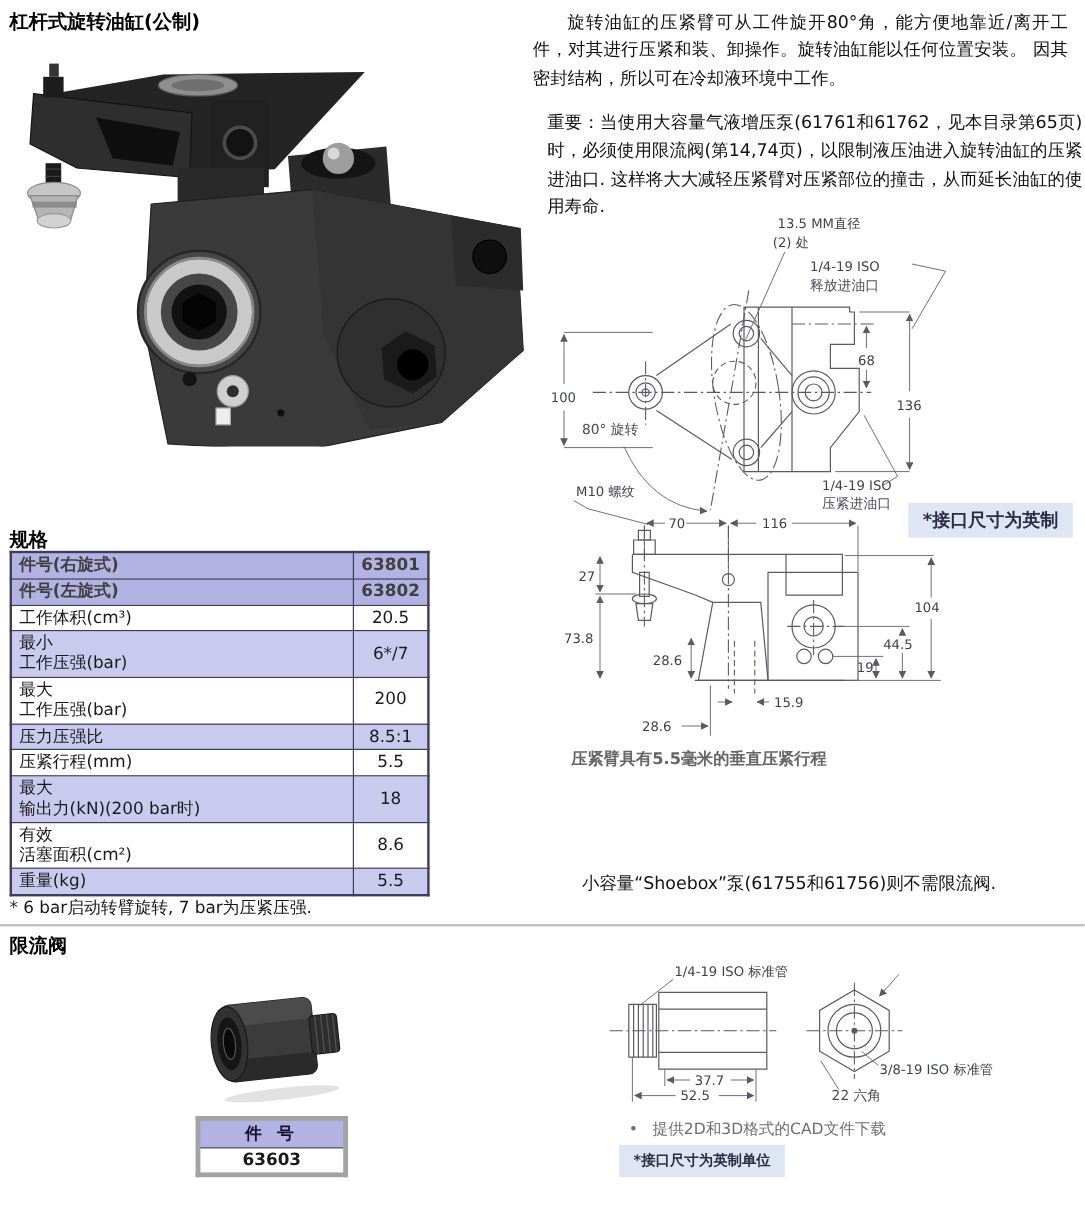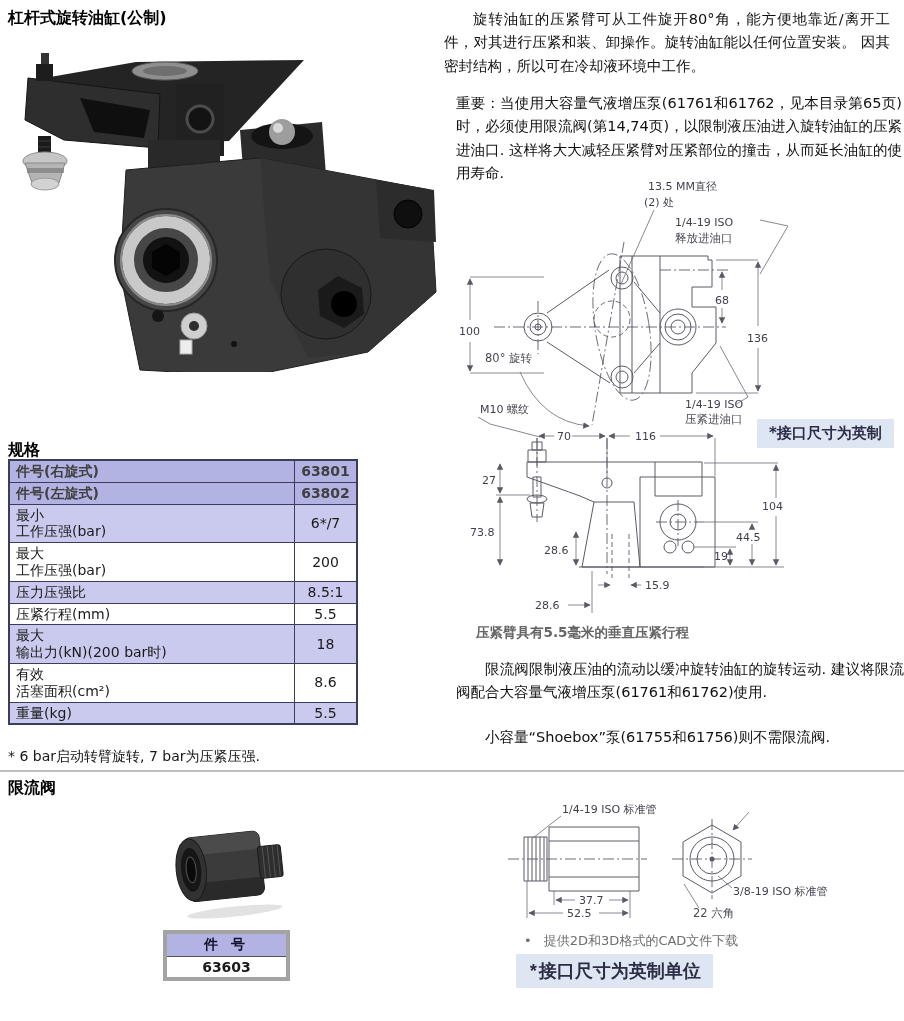--- a/index.html
+++ b/index.html
@@ -98,20 +98,24 @@
   <table class="spec abs" style="left:8px;top:459px;">
     <tbody>
         <tr class="hdr">
       <td class="lbl">件号(右旋式)</td>
       <td class="val">63801</td>
         </tr>
     <tr class="hdr">
       <td class="lbl">件号(左旋式)</td>
       <td class="val">63802</td>
         </tr>
+    <tr>
+      <td class="lbl">工作体积(cm³)</td>
+      <td class="val">20.5</td>
+        </tr>
     <tr class="alt">
       <td class="lbl">最小
 工作压强(bar)</td>
       <td class="val">6*/7</td>
         </tr>
     <tr>
       <td class="lbl">最大
 工作压强(bar)</td>
       <td class="val">200</td>
         </tr>
@@ -281,21 +285,20 @@
       <line class="thin" x1="236" y1="371" x2="278" y2="371"></line>
       <line class="thin" x1="272" y1="373" x2="272" y2="389" marker-start="url(#ar)" marker-end="url(#ar)"></line>
       <text x="256" y="384">19</text>
     </g>
   </svg>
 
   <div class="abs notebox" style="left:757px;top:419px;">*接口尺寸为英制</div>
 
   <div class="abs caption" style="left:476px;top:624px;">压紧臂具有5.5毫米的垂直压紧行程</div>
 
-  <div class="abs para indent" style="left:456px;top:658px;width:448px;">限流阀限制液压油的流动以缓冲旋转油缸的旋转运动. 建议将限流阀配合大容量气液增压泵(61761和61762)使用.</div>
   <div class="abs para indent" style="left:456px;top:726px;width:448px;">小容量“Shoebox”泵(61755和61756)则不需限流阀.</div>
 
   <div class="abs divider" style="left:0;top:770px;"></div>
 
   <div class="abs h1" style="left:8px;top:778px;font-family:Liberation Serif, serif;">限流阀</div>
 
   <svg class="abs" style="left:158px;top:806px;" width="148" height="116" viewBox="0 0 148 116">
     <g transform="rotate(-6 70 60)">
       <ellipse cx="72" cy="106" rx="48" ry="5" fill="#e2e2e2"></ellipse>
       <rect x="28" y="28" width="76" height="64" rx="7" fill="#3b3b3b" stroke="#1f1f1f"></rect>
@@ -369,15 +372,15 @@
       <line class="thin" x1="227" y1="100" x2="213" y2="88"></line>
       <text class="cjk" x="188" y="129">22 六角</text>
       <line class="thin" x1="194" y1="120" x2="179" y2="96"></line>
     </g>
   </svg>
 
   <div class="abs bullet-line" style="left:524px;top:932px;">
     <span>•</span>
     <span style="margin-left:8px;">提供2D和3D格式的CAD文件下载</span>
   </div>
-  <div class="abs notebox" style="left:516px;top:954px;font-size:18px;font-family:Liberation Mono, monospace;">*接口尺寸为英制单位</div>
+  <div class="abs notebox" style="left:516px;top:954px;font-size:12px;">*接口尺寸为英制单位</div>
 
 </div>
 
 </body></html>

